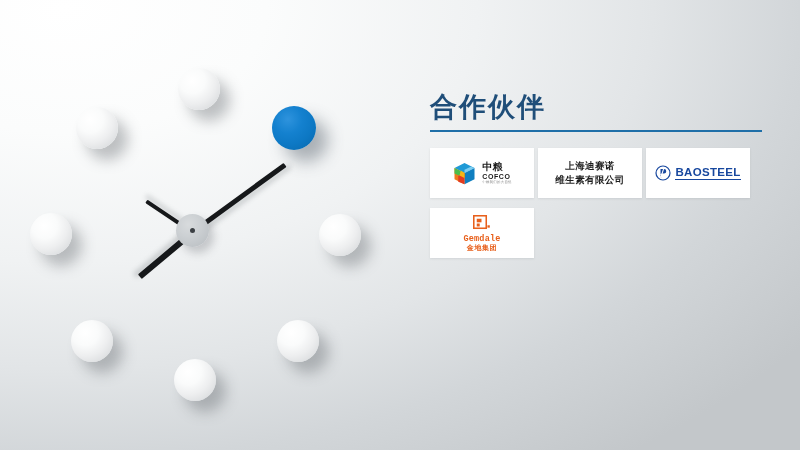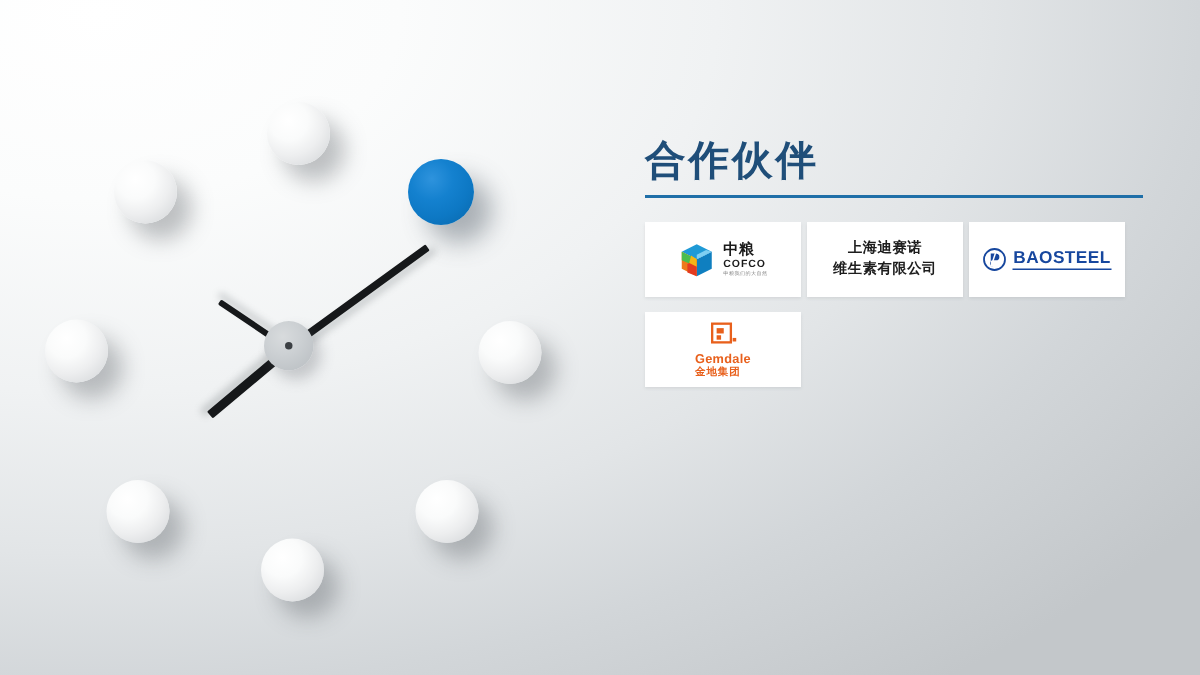--- a/index.html
+++ b/index.html
@@ -134,21 +134,21 @@
   .desano {
     text-align: center;
     font-size: 9.5px;
     font-weight: 700;
     color: #1d1d1d;
     line-height: 1.45;
     letter-spacing: .4px;
   }
 
   
-  .gem-inner { text-align: left; line-height: 1; }
+  .gem-inner { text-align: center; line-height: 1; font-family: Liberation Mono, monospace; }
   .gem-mark { width: 19px; height: 19px; display: block; margin: 0 auto 2px; }
   .gem-en { font-size: 8.5px; font-weight: 700; color: #e8601c; letter-spacing: .2px; }
   .gem-cn { font-size: 7px; font-weight: 700; color: #e8601c; letter-spacing: .6px; margin-top: 1.5px; }
 
   
   .citic-inner { display: flex; align-items: center; gap: 5px; }
   .citic-mark { width: 26px; height: 26px; display: block; }
   .citic-text { line-height: 1; text-align: left; }
   .citic-cn { font-size: 11px; font-weight: 700; color: #1a1a1a; letter-spacing: 1px; }
   .citic-en { font-size: 7.5px; color: #1a1a1a; letter-spacing: .9px; margin-top: 2px; font-family: "Liberation Serif", serif; }

